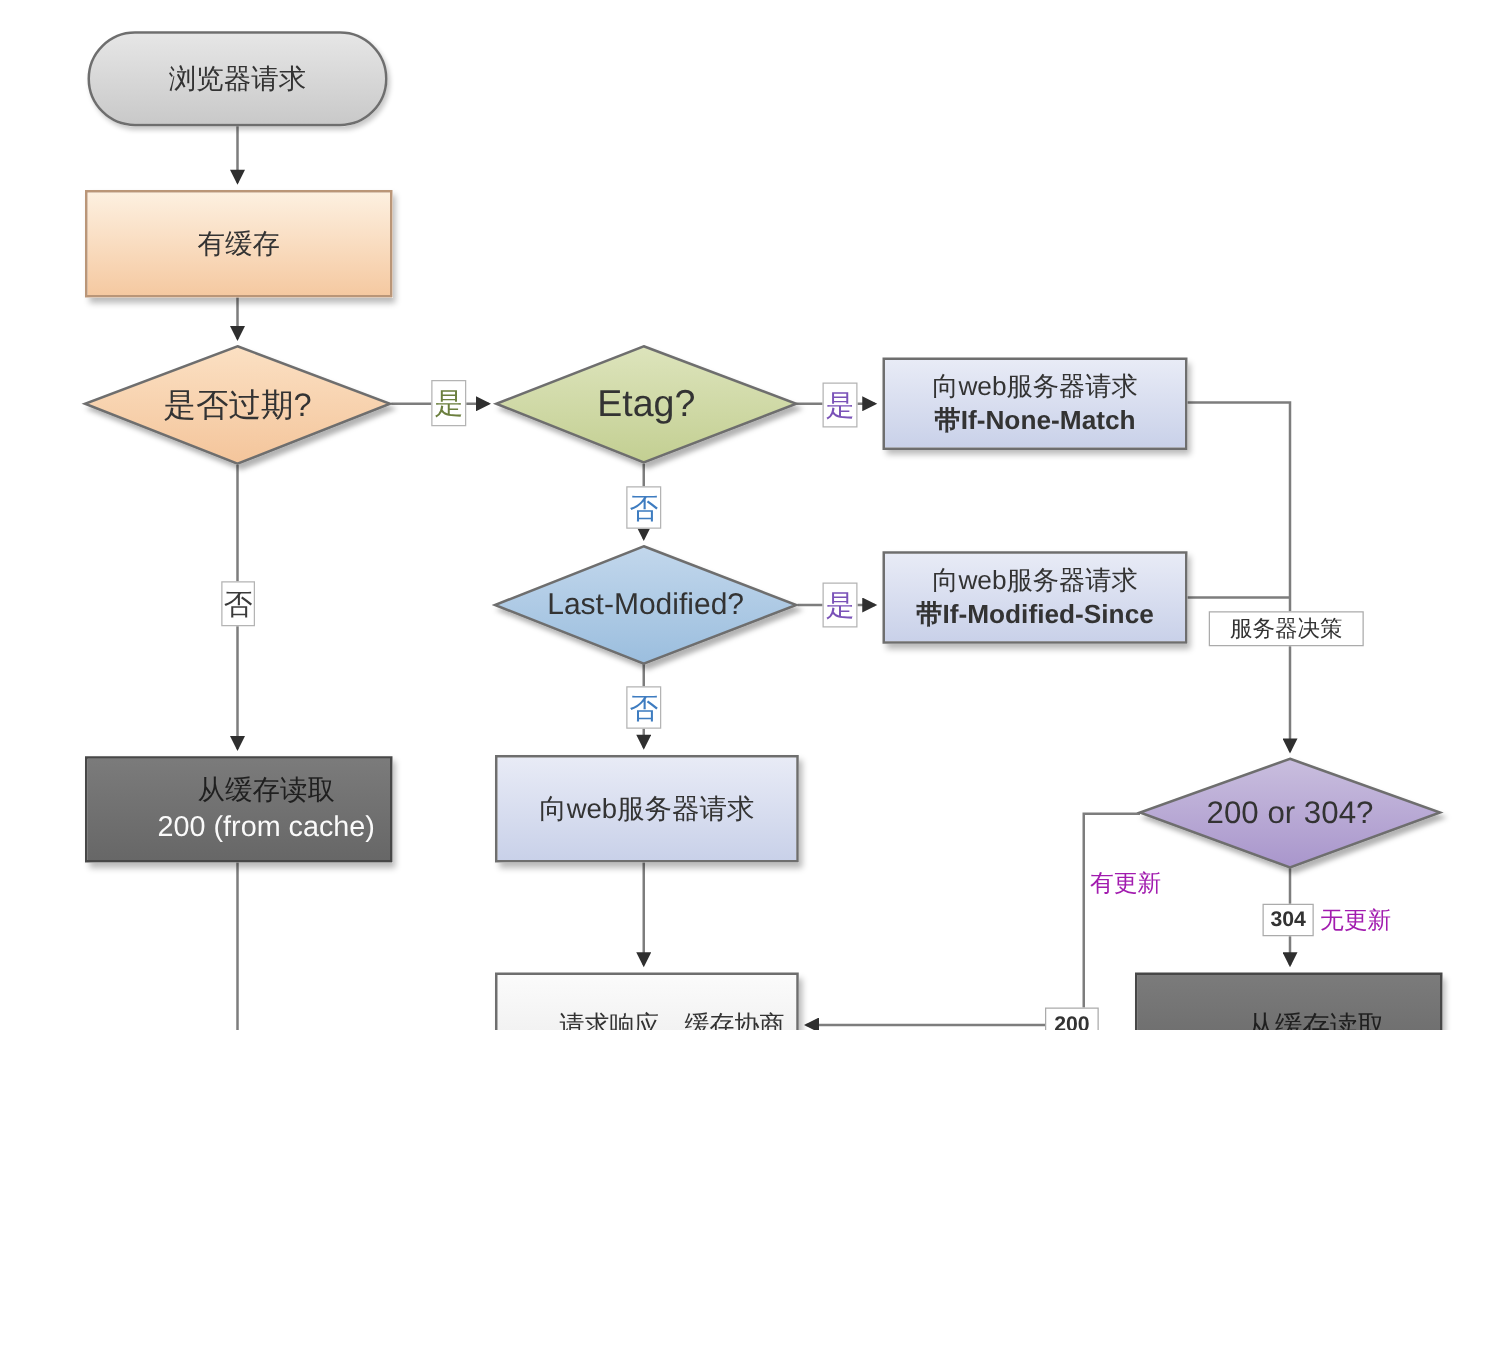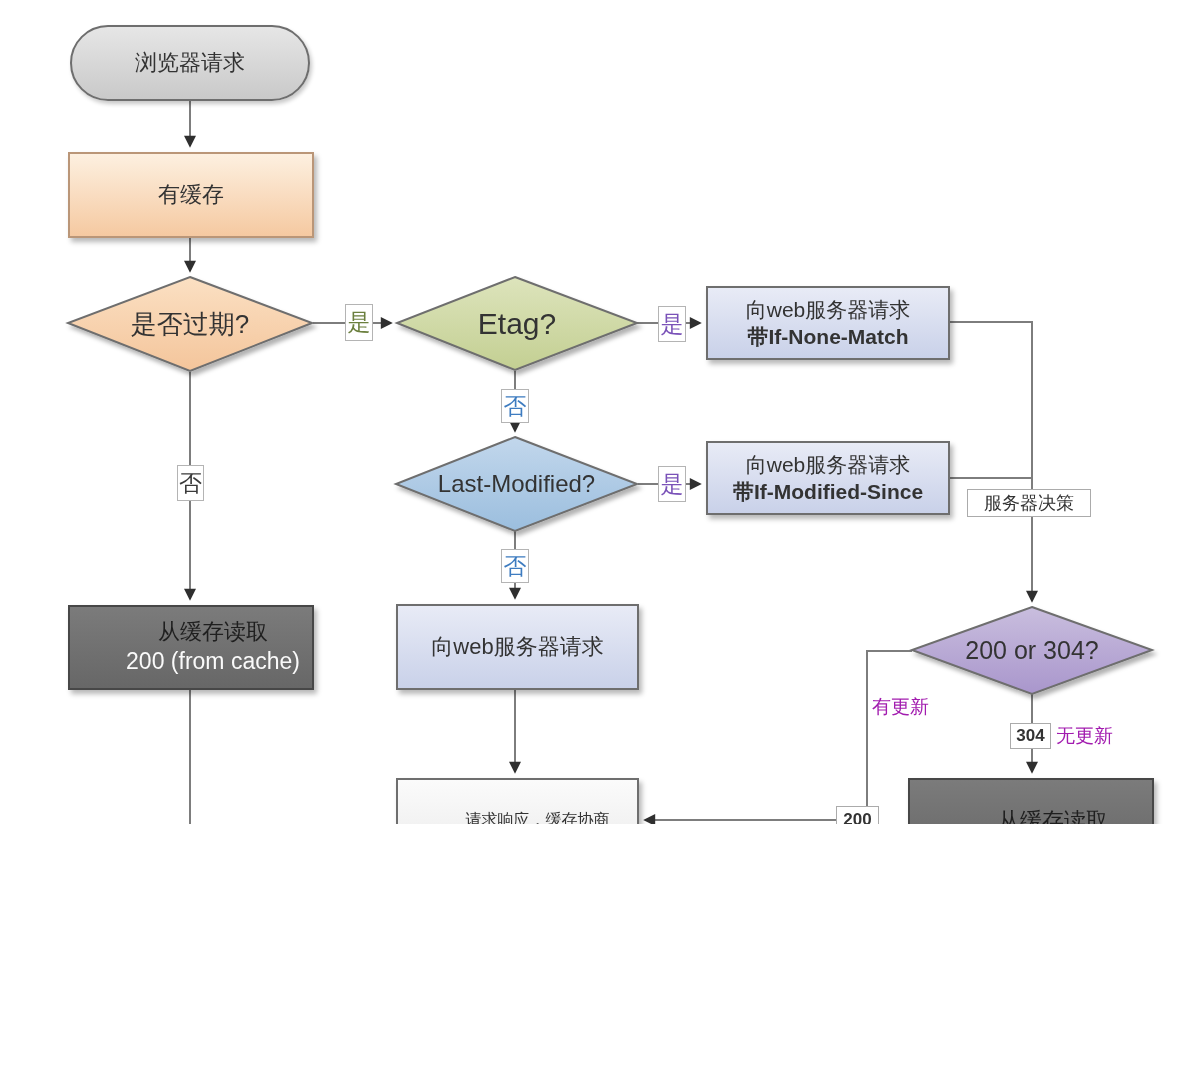--- a/index.html
+++ b/index.html
@@ -15,21 +15,21 @@
   }
   .rect{border:2px solid #6e6e6e;box-shadow:3px 4px 5px rgba(0,0,0,0.28);}
   .pill{border:2px solid #6e6e6e;border-radius:40px;background:linear-gradient(#e6e6e6,#c9c9c9);
         box-shadow:2px 3px 4px rgba(0,0,0,0.22);font-size:22px;}
   .peach{background:linear-gradient(#fdf0e0,#f5c9a1);border-color:#ba9678;font-size:22px;}
   .lav{background:linear-gradient(#e8ebf6,#c9d1e9);font-size:21px;}
   .lav .l2{font-weight:bold;}
   .dark{background:linear-gradient(#7b7b7b,#676767);border-color:#474747;font-size:22px;padding-left:44px;}
   .dark .l1{color:#1f1f1f;}
   .dark .l2{color:#fafafa;font-size:23px;}
-  .light{background:linear-gradient(#fbfbfb,#ebebeb);font-size:16px;padding-left:40px;}
+  .light{background:linear-gradient(#fbfbfb,#ebebeb);font-size:20px;padding-left:40px;}
   .dlabel{position:absolute;z-index:3;display:flex;align-items:center;justify-content:center;text-align:center;}
   .slabel{
     position:absolute;z-index:4;background:#ffffff;border:1px solid #b4b4b4;
     display:flex;align-items:center;justify-content:center;font-size:23px;box-sizing:border-box;
   }
   .slabel.green{color:#6b7f3e;}
   .slabel.purple{color:#7a52b8;}
   .slabel.blue{color:#3e7cc0;}
   .slabel.darktxt{color:#3a3a3a;}
   .boxlabel{

